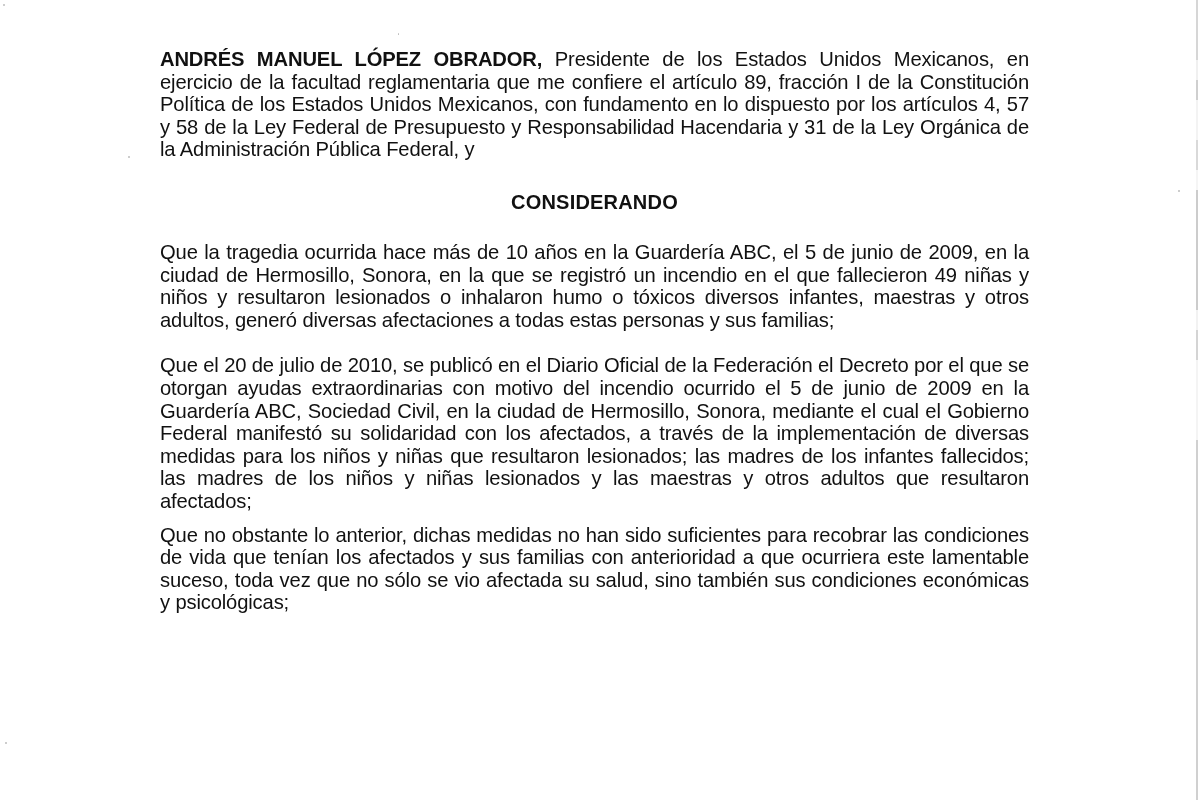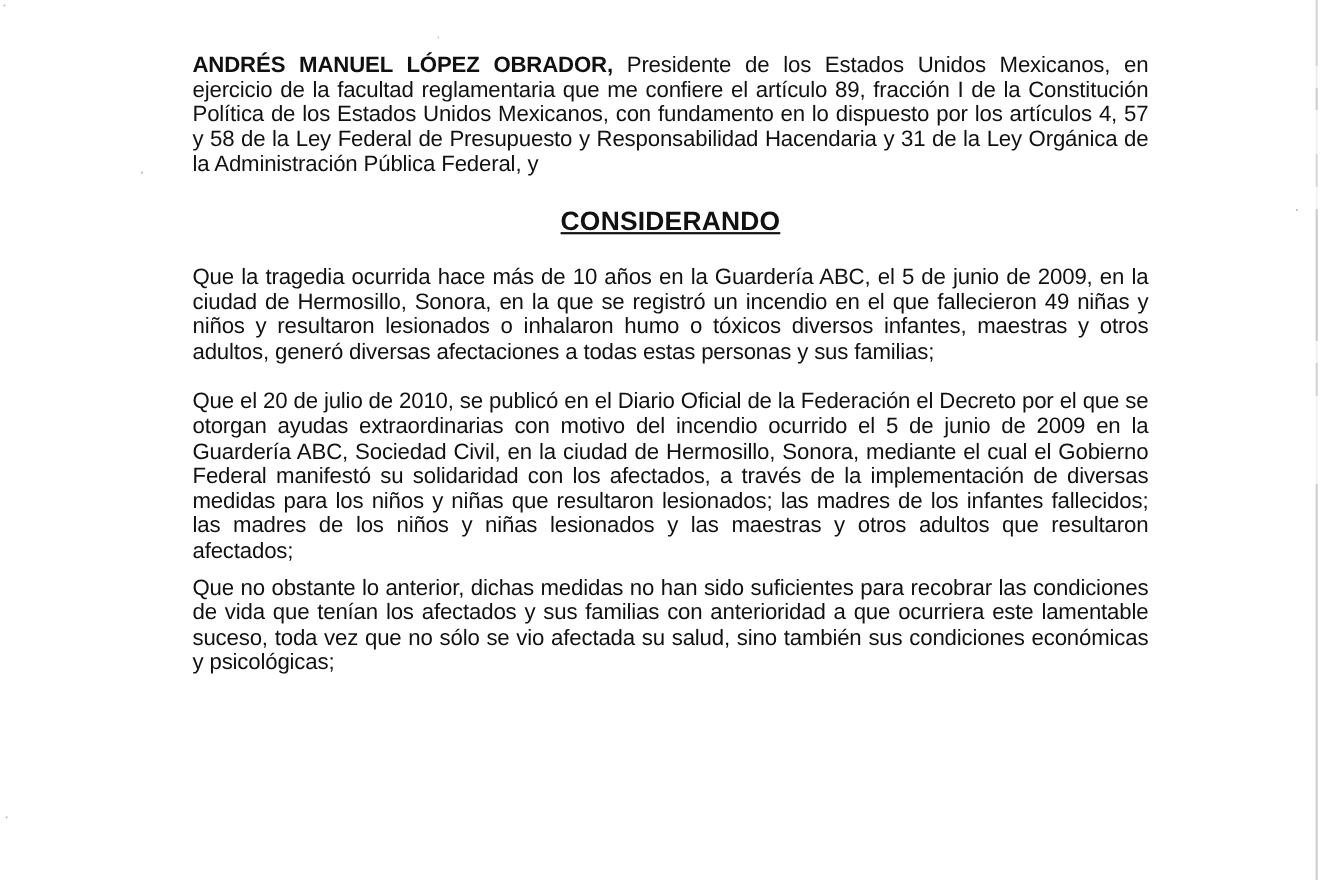--- a/index.html
+++ b/index.html
@@ -10,42 +10,41 @@
     body {
       width: 1200px;
       height: 800px;
       overflow: hidden;
       position: relative;
       font-family: "Liberation Sans", sans-serif;
       color: #111111;
     }
     .page {
       position: absolute;
-      left: 175px;
+      left: 160px;
       top: 48px;
       width: 869px;
     }
     .para {
       font-size: 20.2px;
       line-height: 22.6px;
       text-align: justify;
       margin: 0;
       letter-spacing: -0.15px;
       word-spacing: 0px;
     }
     .para.p-intro { margin-bottom: 30px; }
     .heading {
       text-align: center;
       font-weight: bold;
-      font-size: 24px;
+      font-size: 20px;
       line-height: 22px;
       margin: 0 0 28px 0;
       letter-spacing: 0.2px;
       padding-left: 0;
-      text-decoration: underline;
     }
     .para.c1 { margin-bottom: 23px; }
     .para.c2 { margin-bottom: 11px; }
     .bold { font-weight: bold; }
     .edge-line {
       position: absolute;
       right: 2px;
       top: 0;
       width: 2px;
       height: 800px;

